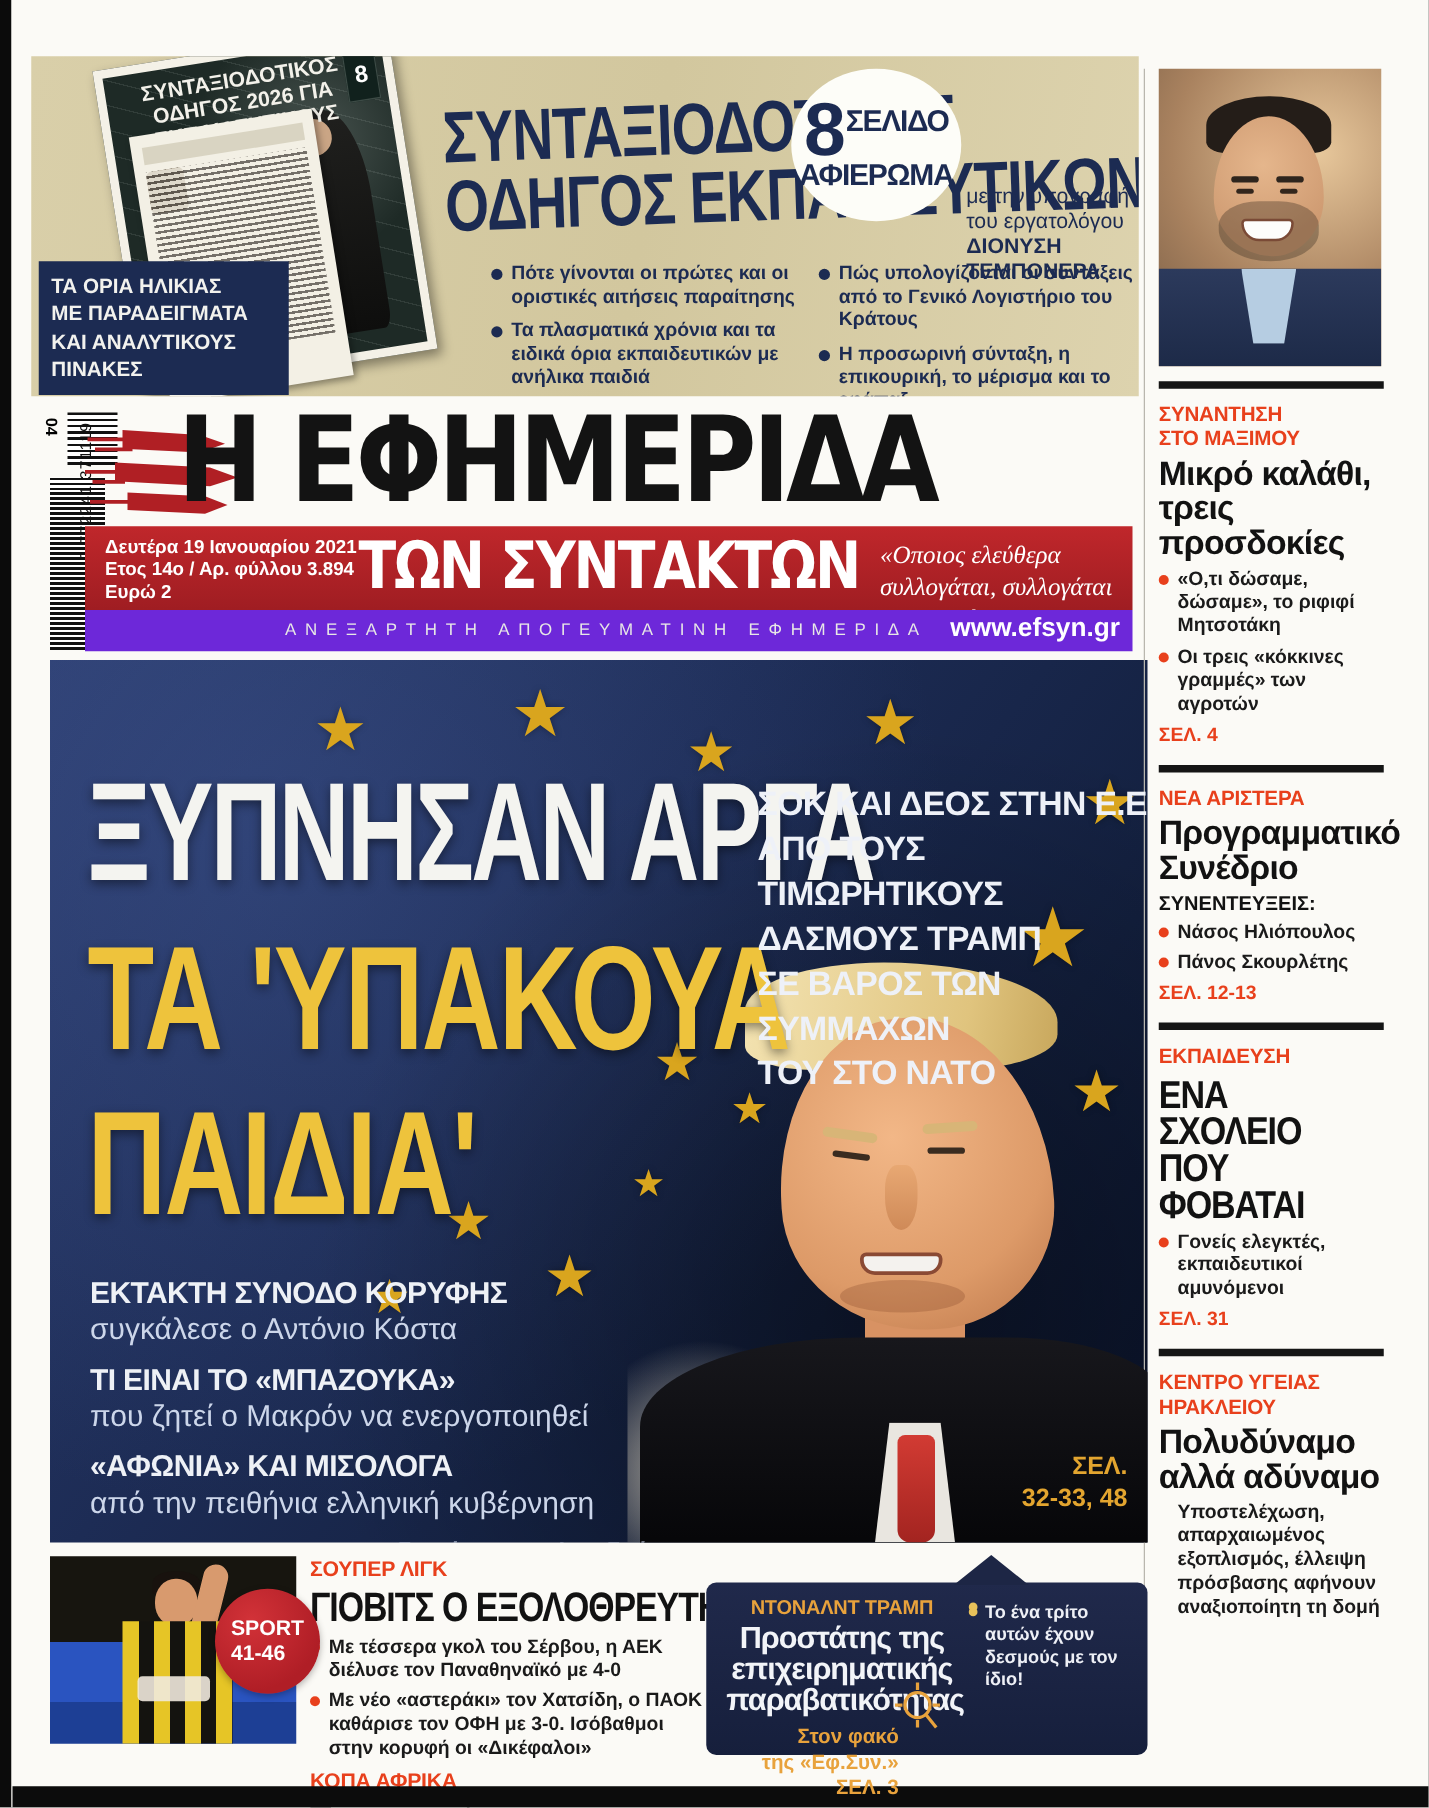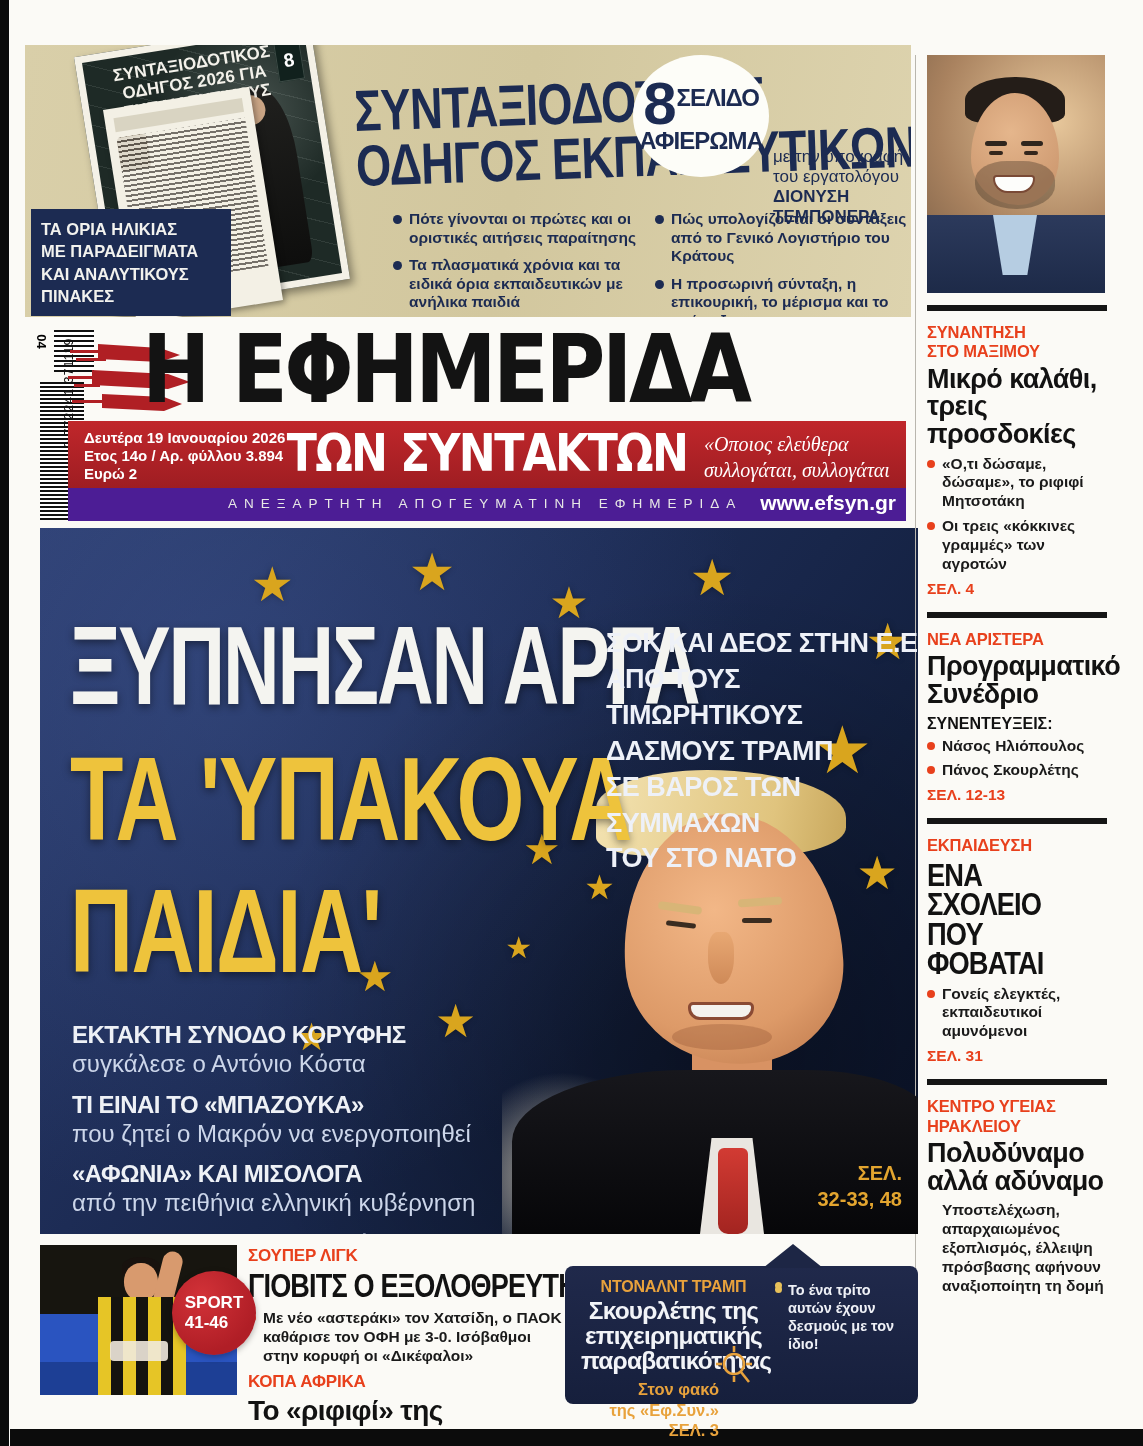--- a/index.html
+++ b/index.html
@@ -127,21 +127,21 @@
   .redbar .dates { position:absolute; left:16px; top:8px; font-size:15px; font-weight:bold;
                    line-height:1.2; }
   .redbar .logo2 { position:absolute; left:50%; top:2px; transform:translateX(-50%) scaleX(.85);
                    font-family:"DejaVu Sans", sans-serif; font-weight:bold; font-size:52px;
                    letter-spacing:-2px; white-space:nowrap; }
   .redbar .quote { position:absolute; right:12px; top:10px; width:190px; text-align:left;
                    font-family:"Liberation Serif", serif; font-style:italic; font-size:20px;
                    line-height:1.3; }
   .redbar .quote b { font-family:"Liberation Sans", sans-serif; font-style:normal; }
   .blackbar { position:absolute; left:68px; top:488px; width:838px; height:33px;
-              background:#4c1d95; color:#e8e8e6; }
+              background:#6d28d9; color:#e8e8e6; }
   .blackbar .tagline { position:absolute; left:160px; top:8px; font-size:13.5px;
                        letter-spacing:7px; }
   .blackbar .site { position:absolute; right:10px; top:3px; font-size:21px; font-weight:bold;
                     color:#fff; }
 
   
   .poster { position:absolute; left:40px; top:528px; width:878px; height:706px;
       background:
         radial-gradient(circle at 78% 75%, rgba(0,0,0,.45), transparent 55%),
         radial-gradient(circle at 20% 20%, rgba(70,95,160,.35), transparent 60%),
@@ -316,21 +316,21 @@
       <rect x="0" y="38" width="30" height="3"></rect>
         <rect x="6" y="46" width="26" height="3"></rect>
       <polygon points="24,32 100,36 122,44 100,51 24,47"></polygon>
       <rect x="4" y="62" width="32" height="3"></rect>
       <polygon points="34,56 96,59 114,66 96,73 34,70"></polygon>
     </g>
   </svg>
   <div class="logo-efimerida">Η ΕΦΗΜΕΡΙΔΑ</div>
 
   <div class="redbar">
-    <div class="dates pre">Δευτέρα 19 Ιανουαρίου 2026
+    <div class="dates pre">Δευτέρα 19 Ιανουαρίου 2021
 Ετος 14ο / Αρ. φύλλου 3.894
 Ευρώ 2</div>
     <div class="logo2">ΤΩΝ ΣΥΝΤΑΚΤΩΝ</div>
     <div class="quote">
       <span>«Οποιος ελεύθερα συλλογάται, συλλογάται καλά»</span>
       <b>Ρήγας-1790</b>
     </div>
   </div>
   <div class="blackbar">
     <div class="tagline">ΑΝΕΞΑΡΤΗΤΗ ΑΠΟΓΕΥΜΑΤΙΝΗ ΕΦΗΜΕΡΙΔΑ</div>
@@ -464,30 +464,31 @@
     <div class="pl-arm"></div>
       <div class="pl-torso"></div>
       <div class="pl-patch"></div>
   </div>
   <div class="sport-circle pre">SPORT
 41-46</div>
 
   <div class="sport-text">
     <div class="kicker">ΣΟΥΠΕΡ ΛΙΓΚ</div>
     <div class="sport-hl">ΓΙΟΒΙΤΣ Ο ΕΞΟΛΟΘΡΕΥΤΗΣ</div>
+    <div class="sb"><span class="dot"></span><span>Με τέσσερα γκολ του Σέρβου, η ΑΕΚ διέλυσε τον Παναθηναϊκό με 4-0</span></div>
     <div class="sb"><span class="dot"></span><span>Με νέο «αστεράκι» τον Χατσίδη, ο ΠΑΟΚ καθάρισε τον ΟΦΗ με 3-0. Ισόβαθμοι στην κορυφή οι «Δικέφαλοι»</span></div>
     <div class="kicker" style="margin-top:6px">ΚΟΠΑ ΑΦΡΙΚΑ</div>
     <div class="copa-hl">Το «ριφιφί» της Σενεγάλης</div>
   </div>
 
   <div class="trump-box">
     <div class="chev"></div>
     <div class="tb-left">
       <div class="tb-kicker">ΝΤΟΝΑΛΝΤ ΤΡΑΜΠ</div>
-      <div class="tb-hl pre">Σκουρλέτης της
+      <div class="tb-hl pre">Προστάτης της
 επιχειρηματικής
 παραβατικότητας</div>
       <div class="tb-focus pre">Στον φακό
 της «Εφ.Συν.» ΣΕΛ. 3</div>
     </div>
     <svg class="tb-mag" width="46" height="46" viewBox="0 0 46 46">
       <g stroke="#e8a23c" stroke-width="2.6" fill="none">
         <circle cx="21" cy="20" r="10"></circle>
         <line x1="28" y1="28" x2="36" y2="38"></line>
         <line x1="21" y1="2" x2="21" y2="8"></line>

